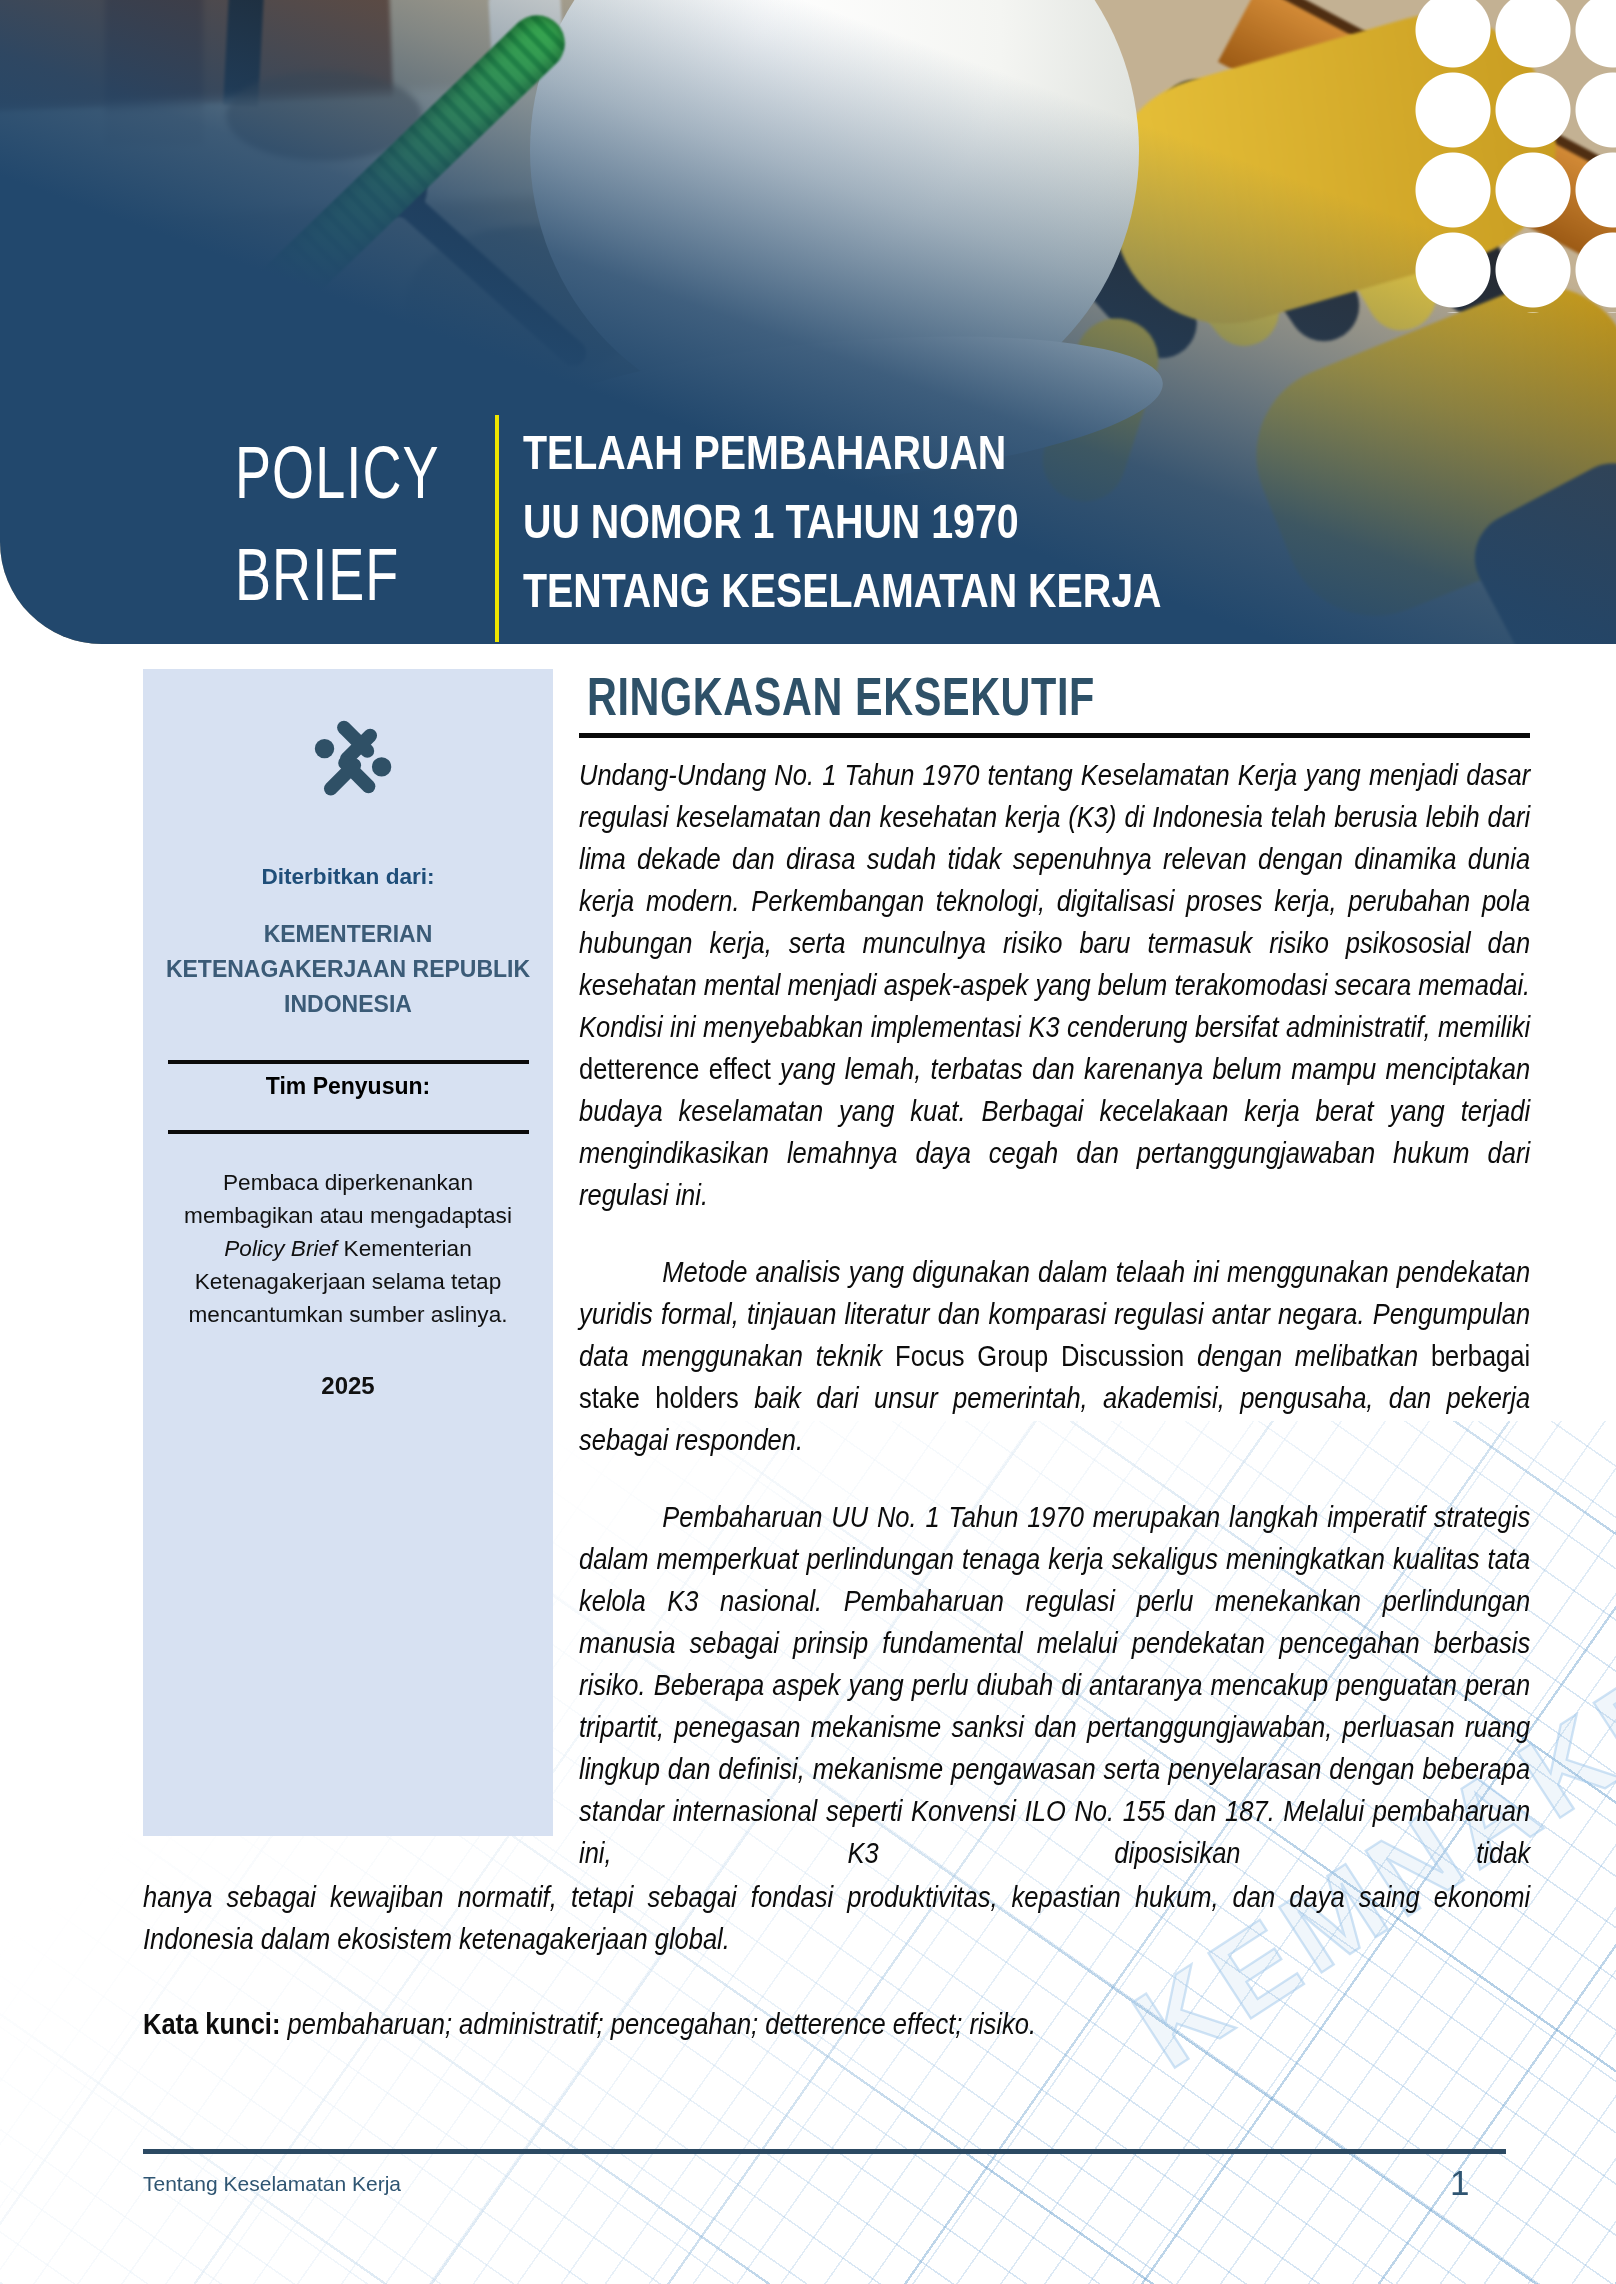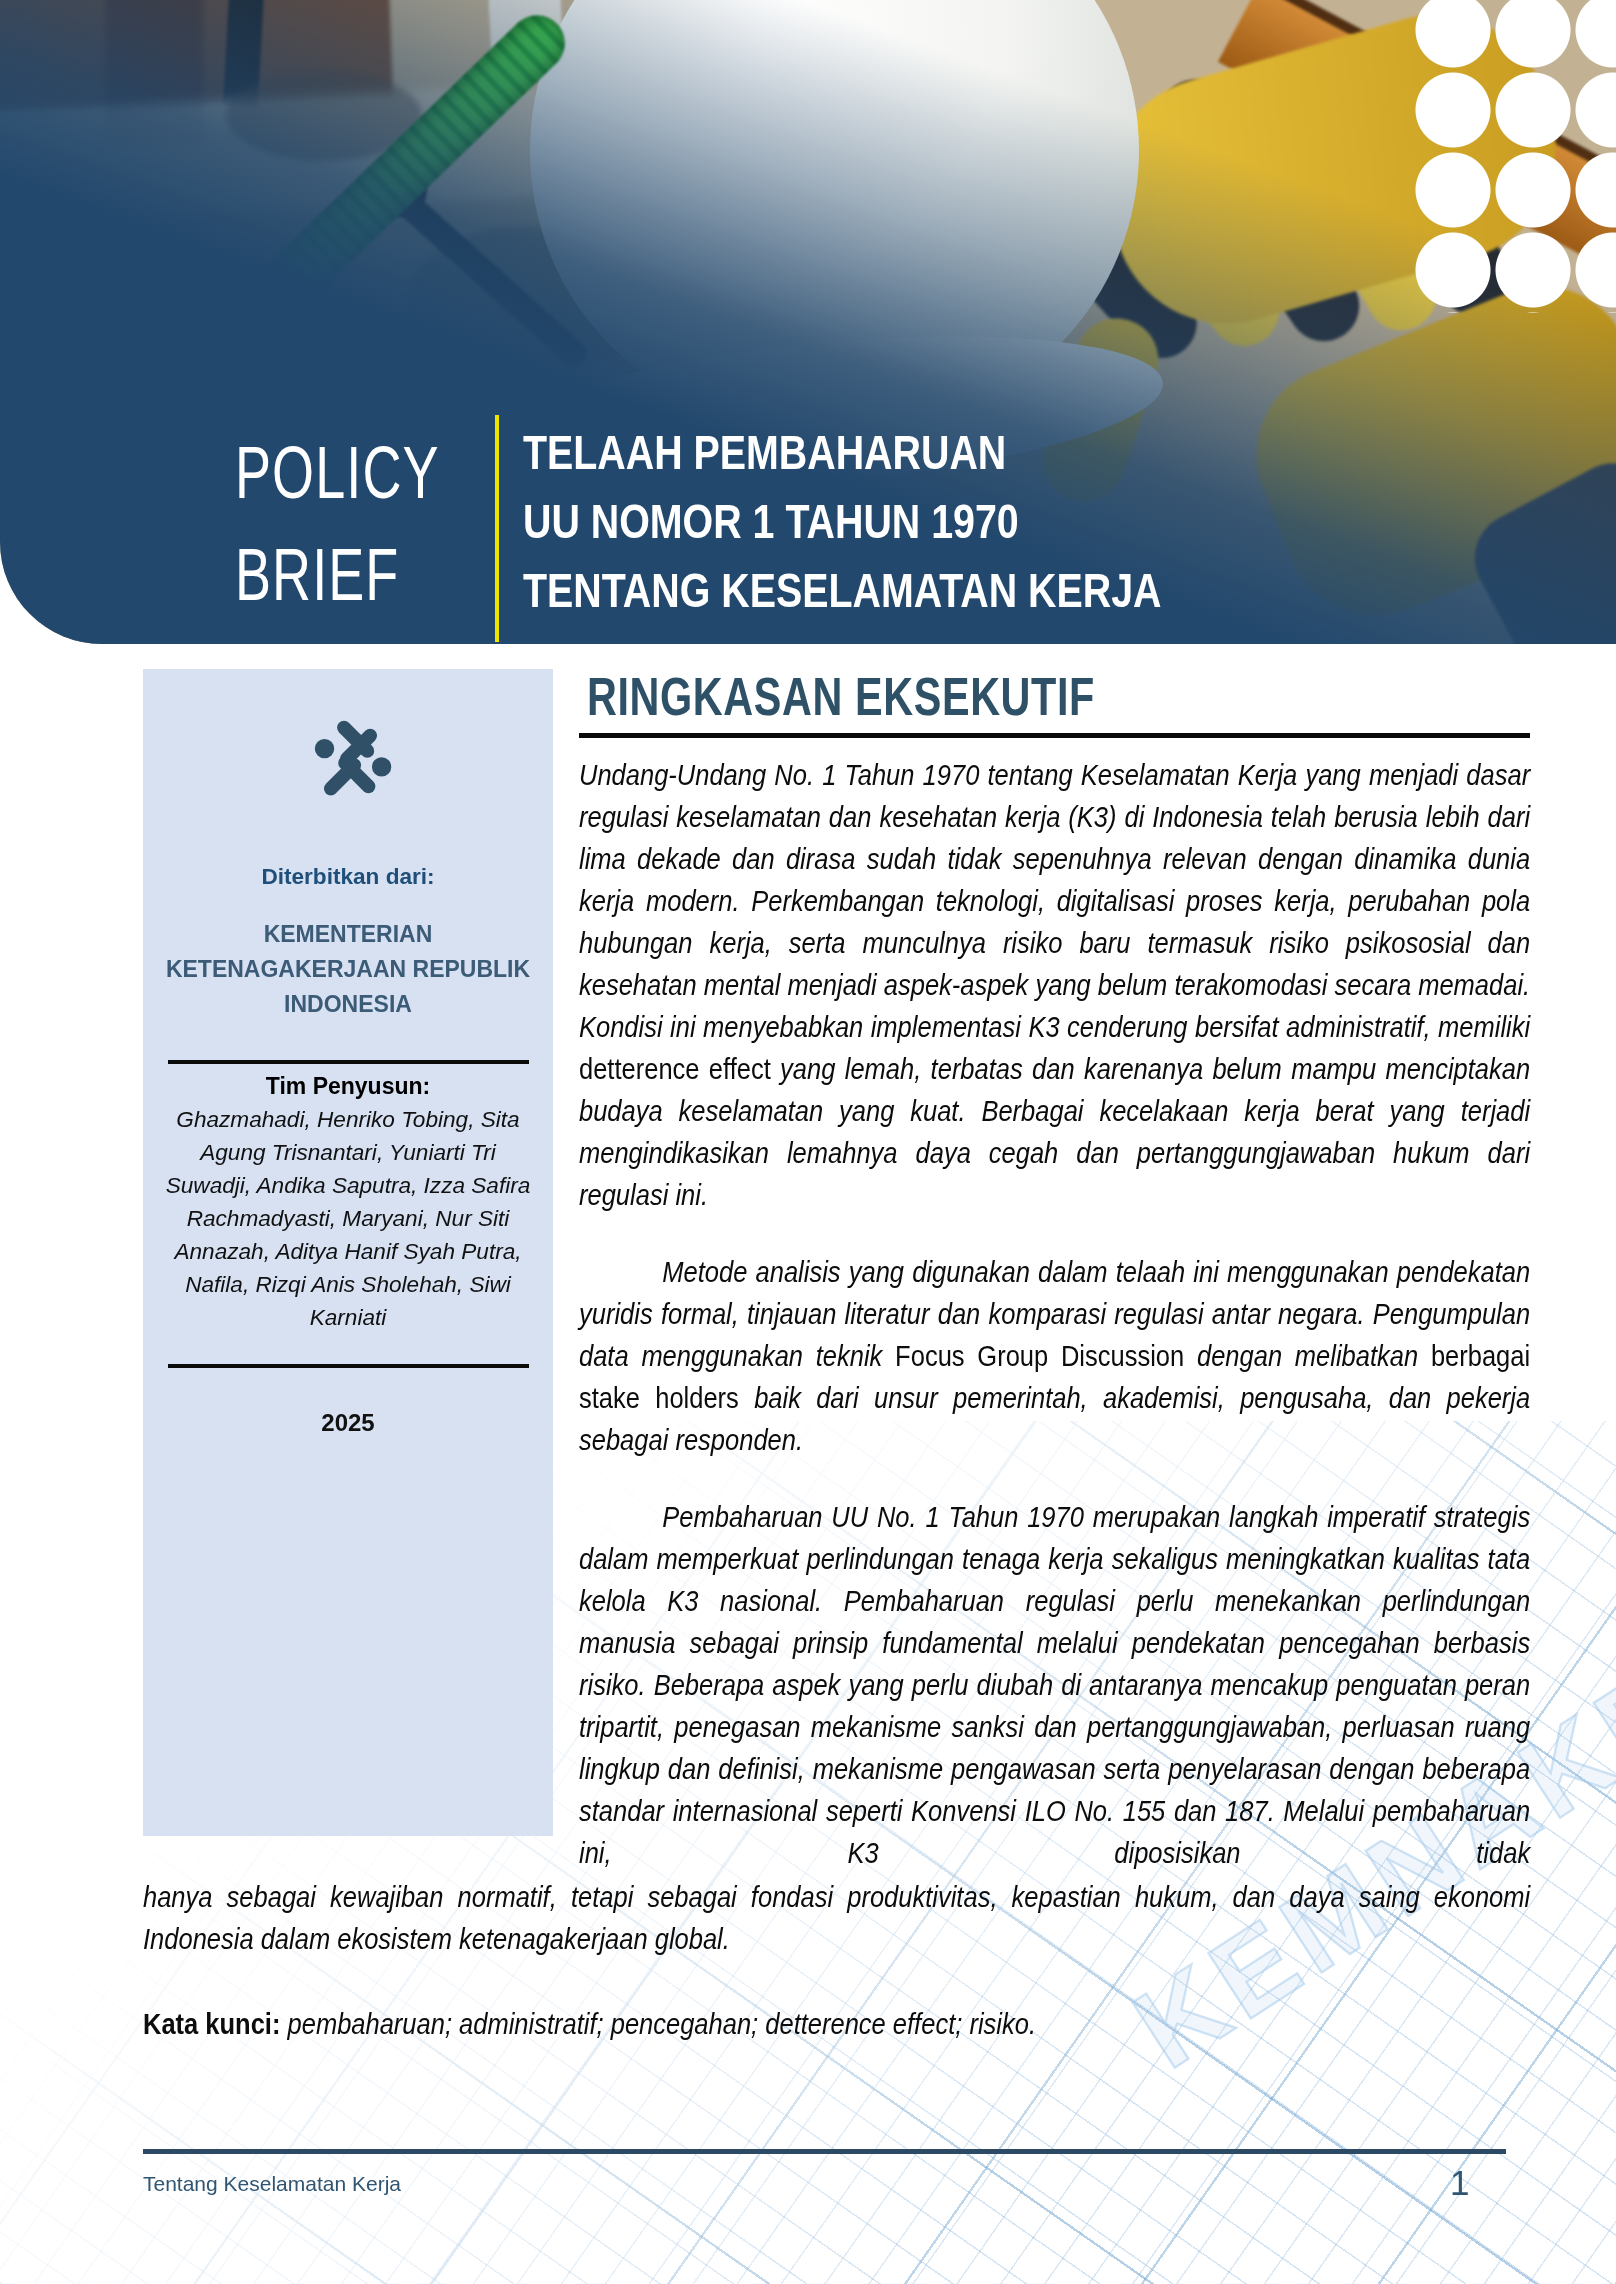--- a/index.html
+++ b/index.html
@@ -164,22 +164,22 @@
       <rect x="58" y="64" width="58" height="17" rx="8.5"></rect>
       <rect x="68" y="58" width="17" height="58" rx="8.5"></rect>
       <circle cx="36" cy="78" r="12"></circle>
       <circle cx="102" cy="44" r="12"></circle>
     </g>
   </svg>
   <div class="pub-label">Diterbitkan dari:</div>
   <div class="ministry">KEMENTERIAN KETENAGAKERJAAN REPUBLIK INDONESIA</div>
   <hr class="side-rule">
   <div class="team-label">Tim Penyusun:</div>
-  <div class="team">Ghazmahadi, Henriko Tobing, Sita Agung Trisnantari, Yuniarti Tri Suwadji, Andika Saputra, Izza Safira Rachmadyasti, Maryani, Nur Siti Annazah, Aditya Hanif Syah Putra, Nafila, Rizqi Anis Sholehah, Siwi Karniati</div>
   <hr class="side-rule" style="margin-top:30px;">
+  <div class="note"><span>Pembaca diperkenankan membagikan atau mengadaptasi </span><i>Policy Brief</i><span> Kementerian Ketenagakerjaan selama tetap mencantumkan sumber aslinya.</span></div>
   <div class="year">2025</div>
 </div>
 
 <div class="abs main-heading">RINGKASAN EKSEKUTIF</div>
 <div class="abs heading-rule"></div>
 
 <div class="abs body-copy">
   <p><span>Undang-Undang No. 1 Tahun 1970 tentang Keselamatan Kerja yang menjadi dasar regulasi keselamatan dan kesehatan kerja (K3) di Indonesia telah berusia lebih dari lima dekade dan dirasa sudah tidak sepenuhnya relevan dengan dinamika dunia kerja modern. Perkembangan teknologi, digitalisasi proses kerja, perubahan pola hubungan kerja, serta munculnya risiko baru termasuk risiko psikososial dan kesehatan mental menjadi aspek-aspek yang belum terakomodasi secara memadai. Kondisi ini menyebabkan implementasi K3 cenderung bersifat administratif, memiliki </span><span class="upright">detterence effect</span><span> yang lemah, terbatas dan karenanya belum mampu menciptakan budaya keselamatan yang kuat. Berbagai kecelakaan kerja berat yang terjadi mengindikasikan lemahnya daya cegah dan pertanggungjawaban hukum dari regulasi ini.</span></p>
   <p class="indent"><span>Metode analisis yang digunakan dalam telaah ini menggunakan pendekatan yuridis formal, tinjauan literatur dan komparasi regulasi antar negara. Pengumpulan data menggunakan teknik </span><span class="upright">Focus Group Discussion</span><span> dengan melibatkan </span><span class="upright">berbagai stake holders</span><span> baik dari unsur pemerintah, akademisi, pengusaha, dan pekerja sebagai responden.</span></p>
   <p class="indent fill-last"><span>Pembaharuan UU No. 1 Tahun 1970 merupakan langkah imperatif strategis dalam memperkuat perlindungan tenaga kerja sekaligus meningkatkan kualitas tata kelola K3 nasional. Pembaharuan regulasi perlu menekankan perlindungan manusia sebagai prinsip fundamental melalui pendekatan pencegahan berbasis risiko. Beberapa aspek yang perlu diubah di antaranya mencakup penguatan peran tripartit, penegasan mekanisme sanksi dan pertanggungjawaban, perluasan ruang lingkup dan definisi, mekanisme pengawasan serta penyelarasan dengan beberapa standar internasional seperti Konvensi ILO No. 155 dan 187. Melalui pembaharuan ini, K3 diposisikan tidak</span></p>

